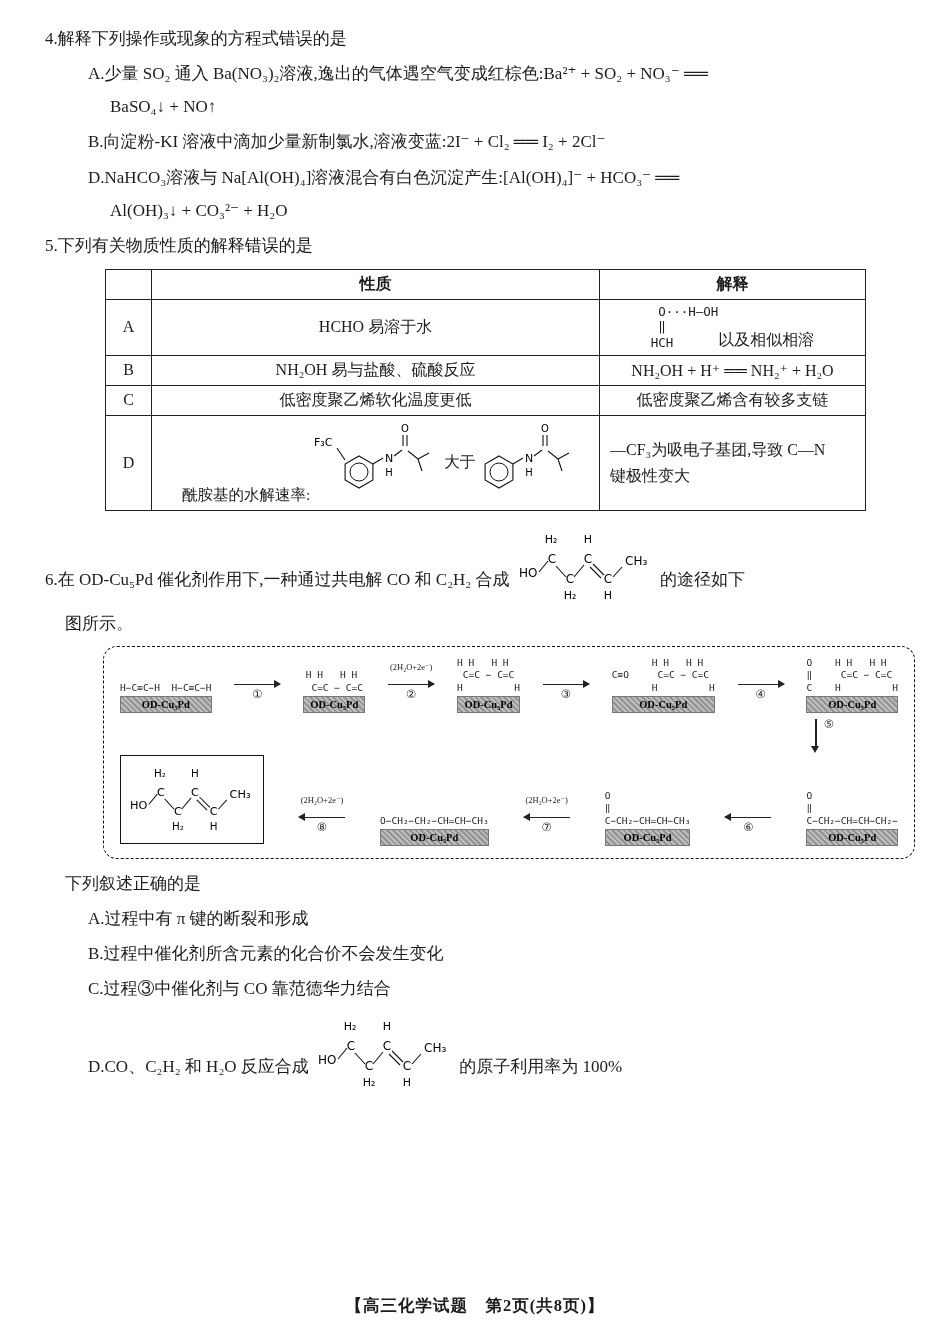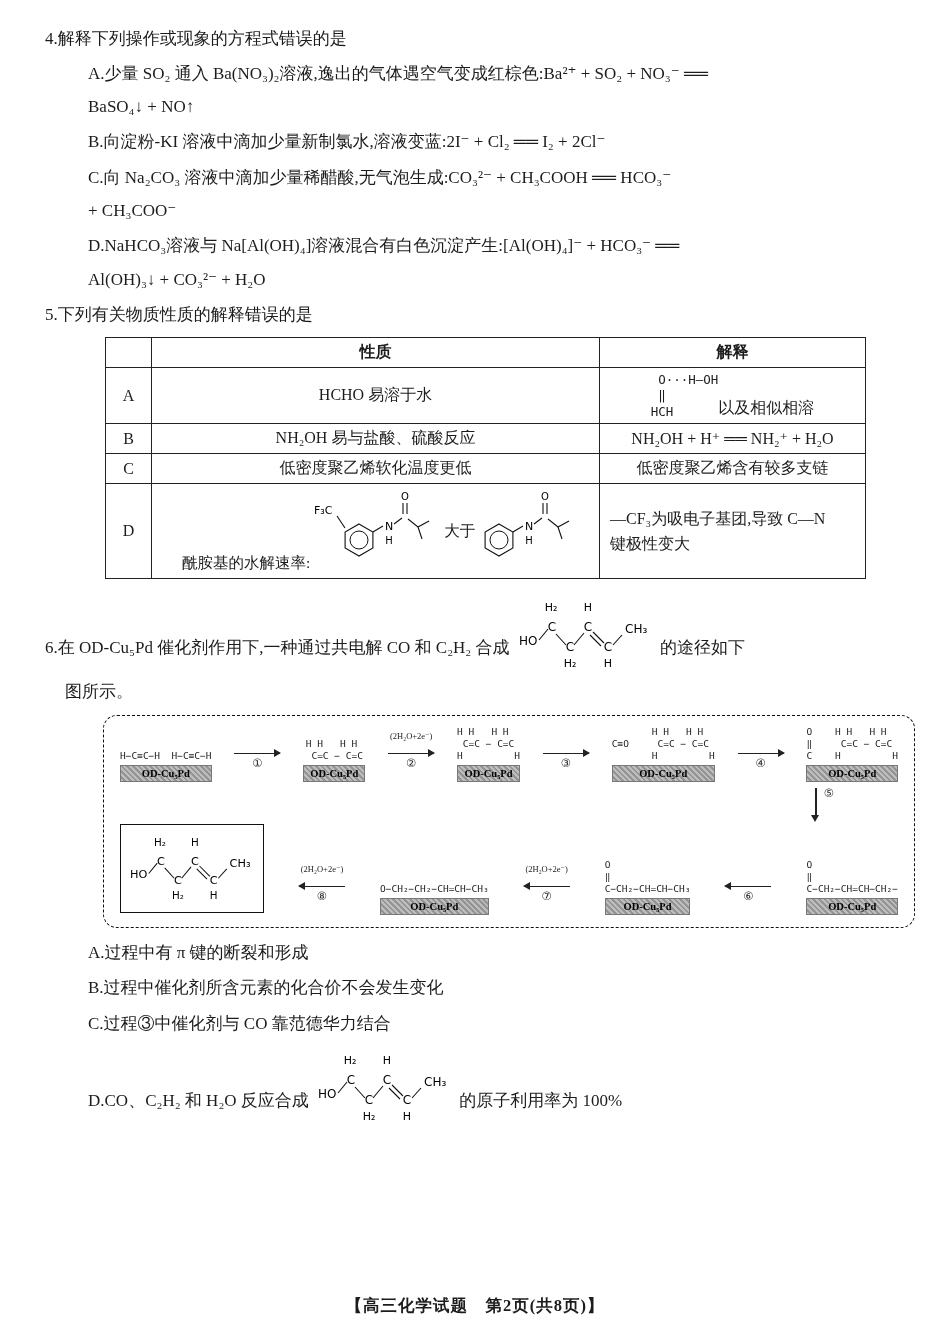--- a/index.html
+++ b/index.html
@@ -5,21 +5,21 @@
   * { box-sizing: border-box; margin: 0; padding: 0; }
   html,body { background:#fff; }
   body {
     width: 950px; height: 1343px; overflow: hidden;
     font-family: "Liberation Serif", "DejaVu Serif", serif;
     color: #1c1c1c; font-size: 17px;
   }
   .page { padding: 20px 45px 0 45px; position: relative; height: 100%; }
   .stem { margin: 6px 0 8px 0; line-height: 1.5; }
   .opt { margin: 9px 0 9px 43px; line-height: 1.55; }
-  .opt .cont { margin-top: 7px; }
+  .opt .cont { margin-left: 22px; margin-top: 7px; }
   
   table.q5 {
     border-collapse: collapse; margin: 10px 0 14px 60px;
     table-layout: fixed; width: 760px; font-size: 16px;
   }
   table.q5 td, table.q5 th { border: 1.3px solid #222; padding: 4px 6px; text-align: center; vertical-align: middle; }
   col.c1 { width: 46px; } col.c2 { width: 448px; } col.c3 { width: 266px; }
   .cellflex { display: flex; align-items: center; justify-content: center; gap: 0; }
   .structpre {
     font-family: "DejaVu Sans Mono", monospace; font-size: 12.5px;
@@ -72,24 +72,20 @@
 <div class="page">
 
   <section>
     <div class="stem">4.解释下列操作或现象的方程式错误的是</div>
     <div class="opt">
       <div>A.少量 SO₂ 通入 Ba(NO₃)₂溶液,逸出的气体遇空气变成红棕色:Ba²⁺ + SO₂ + NO₃⁻ ══</div>
       <div class="cont">BaSO₄↓ + NO↑</div>
     </div>
     <div class="opt">
       <div>B.向淀粉-KI 溶液中滴加少量新制氯水,溶液变蓝:2I⁻ + Cl₂ ══ I₂ + 2Cl⁻</div>
-    </div>
-    <div class="opt">
-      <div>C.向 Na₂CO₃ 溶液中滴加少量稀醋酸,无气泡生成:CO₃²⁻ + CH₃COOH ══ HCO₃⁻</div>
-      <div class="cont">+ CH₃COO⁻</div>
     </div>
     <div class="opt">
       <div>D.NaHCO₃溶液与 Na[Al(OH)₄]溶液混合有白色沉淀产生:[Al(OH)₄]⁻ + HCO₃⁻ ══</div>
       <div class="cont">Al(OH)₃↓ + CO₃²⁻ + H₂O</div>
     </div>
   </section>
 
   <section>
     <div class="stem">5.下列有关物质性质的解释错误的是</div>
     <table class="q5">
@@ -303,20 +299,21 @@
         </div>
         <div class="species">
           <pre class="mol">O
 ‖
 C−CH₂−CH=CH−CH₂−</pre>
           <div class="bar">OD-Cu₅Pd</div>
         </div>
       </div>
     </div>
 
+    <div class="stem" style="margin-left:20px">下列叙述正确的是</div>
     <div class="opt">A.过程中有 π 键的断裂和形成</div>
     <div class="opt">B.过程中催化剂所含元素的化合价不会发生变化</div>
     <div class="opt">C.过程③中催化剂与 CO 靠范德华力结合</div>
     <div class="opt">
       <span>D.CO、C₂H₂ 和 H₂O 反应合成</span>
       <svg class="inline-mol" width="134" height="78" viewBox="0 0 134 78">
         <text x="1" y="52" font-size="12">HO</text>
         <line x1="21" y1="47" x2="30" y2="36" stroke="#111" stroke-width="1.1"></line>
         <text x="34" y="38" font-size="12" text-anchor="middle">C</text>
         <text x="33" y="18" font-size="11" text-anchor="middle">H₂</text>

